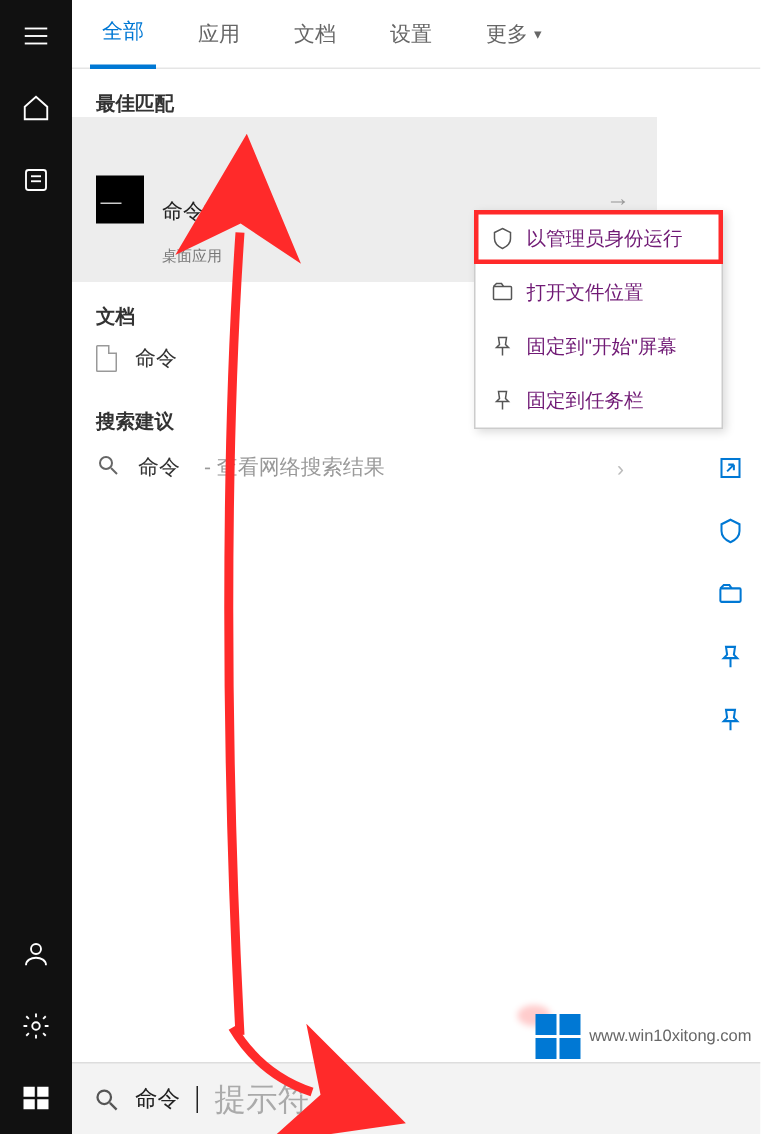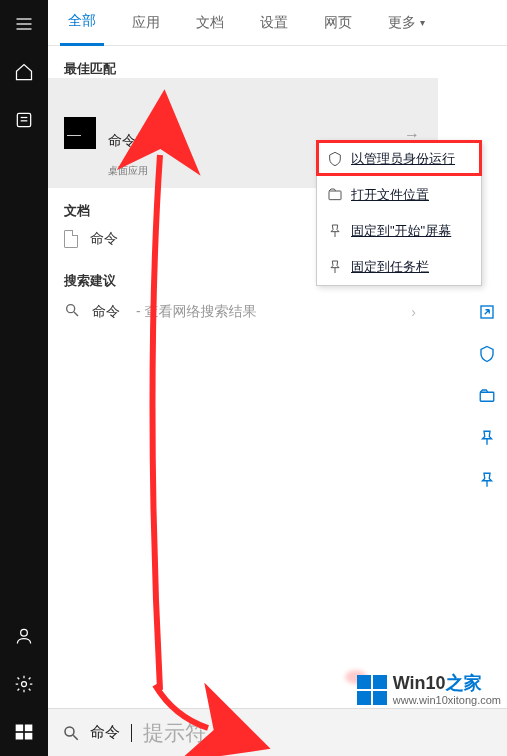--- a/index.html
+++ b/index.html
@@ -34,21 +34,21 @@
   .doc-item { display: flex; align-items: center; padding: 10px 16px; gap: 12px; font-size: 14px; color: #333; }
   .doc-icon { width: 14px; height: 18px; border: 1px solid #999; border-radius: 1px; position: relative; }
   .doc-icon::after { content: ""; position: absolute; right: -1px; top: -1px; width: 5px; height: 5px; background: #fff; border-left: 1px solid #999; border-bottom: 1px solid #999; }
 
   .sugg-item { display: flex; align-items: center; padding: 12px 16px; gap: 12px; font-size: 14px; color: #333; position: relative; }
   .sugg-icon svg { width: 16px; height: 16px; stroke: #666; fill: none; stroke-width: 2; }
   .sugg-desc { color: #999; margin-left: 4px; }
   .sugg-arrow { position: absolute; right: 22px; color: #bbb; font-size: 14px; }
 
   
-  .ctx { position: absolute; left: 316px; top: 140px; width: 166px; background: #fff; border: 1px solid #ccc; box-shadow: 2px 2px 6px rgba(0,0,0,0.15); font-size: 13px; color: #0f172a; text-decoration: underline; }
+  .ctx { position: absolute; left: 316px; top: 140px; width: 166px; background: #fff; border: 1px solid #ccc; box-shadow: 2px 2px 6px rgba(0,0,0,0.15); font-size: 13px; color: #701a75; }
   .ctx-item { display: flex; align-items: center; height: 36px; padding: 0 10px; gap: 8px; white-space: nowrap; }
   .ctx-item svg { width: 16px; height: 16px; stroke: #555; fill: none; stroke-width: 1.5; flex-shrink: 0; }
   .ctx-highlight { position: absolute; left: 316px; top: 140px; width: 166px; height: 36px; border: 3px solid #ff2a2a; pointer-events: none; }
 
   
   .side-actions { position: absolute; right: 8px; top: 300px; display: flex; flex-direction: column; gap: 18px; }
   .side-actions .sa { width: 24px; height: 24px; display: flex; align-items: center; justify-content: center; }
   .side-actions svg { width: 18px; height: 18px; stroke: #0078d4; fill: none; stroke-width: 1.8; }
 
   
@@ -134,21 +134,20 @@
         <rect x="2" y="13" width="9" height="8"></rect>
         <rect x="13" y="13" width="9" height="8"></rect>
       </svg>
 </div>
 
 <div class="tabs">
   <div class="tab active">全部</div>
   <div class="tab">应用</div>
   <div class="tab">文档</div>
   <div class="tab">设置</div>
-  <div class="tab">网页</div>
   <div class="tab">
         <span>更多</span>
         <span style="margin-left:4px;font-size:10px;">▾</span>
       </div>
 </div>
 
 <div class="results">
   <div class="section-label">最佳匹配</div>
 
   <div class="best-match">
@@ -260,18 +259,17 @@
 <div class="blob"></div>
 
 <div class="watermark">
   <div class="wm-logo">
         <div></div>
         <div></div>
         <div></div>
         <div></div>
       </div>
   <div class="wm-text">
-    <div class="wm-top"><span>Win10</span><span class="zhi">之家</span></div>
     <div class="wm-url">www.win10xitong.com</div>
   </div>
 </div>
 
 </div>
 
 </body></html>

